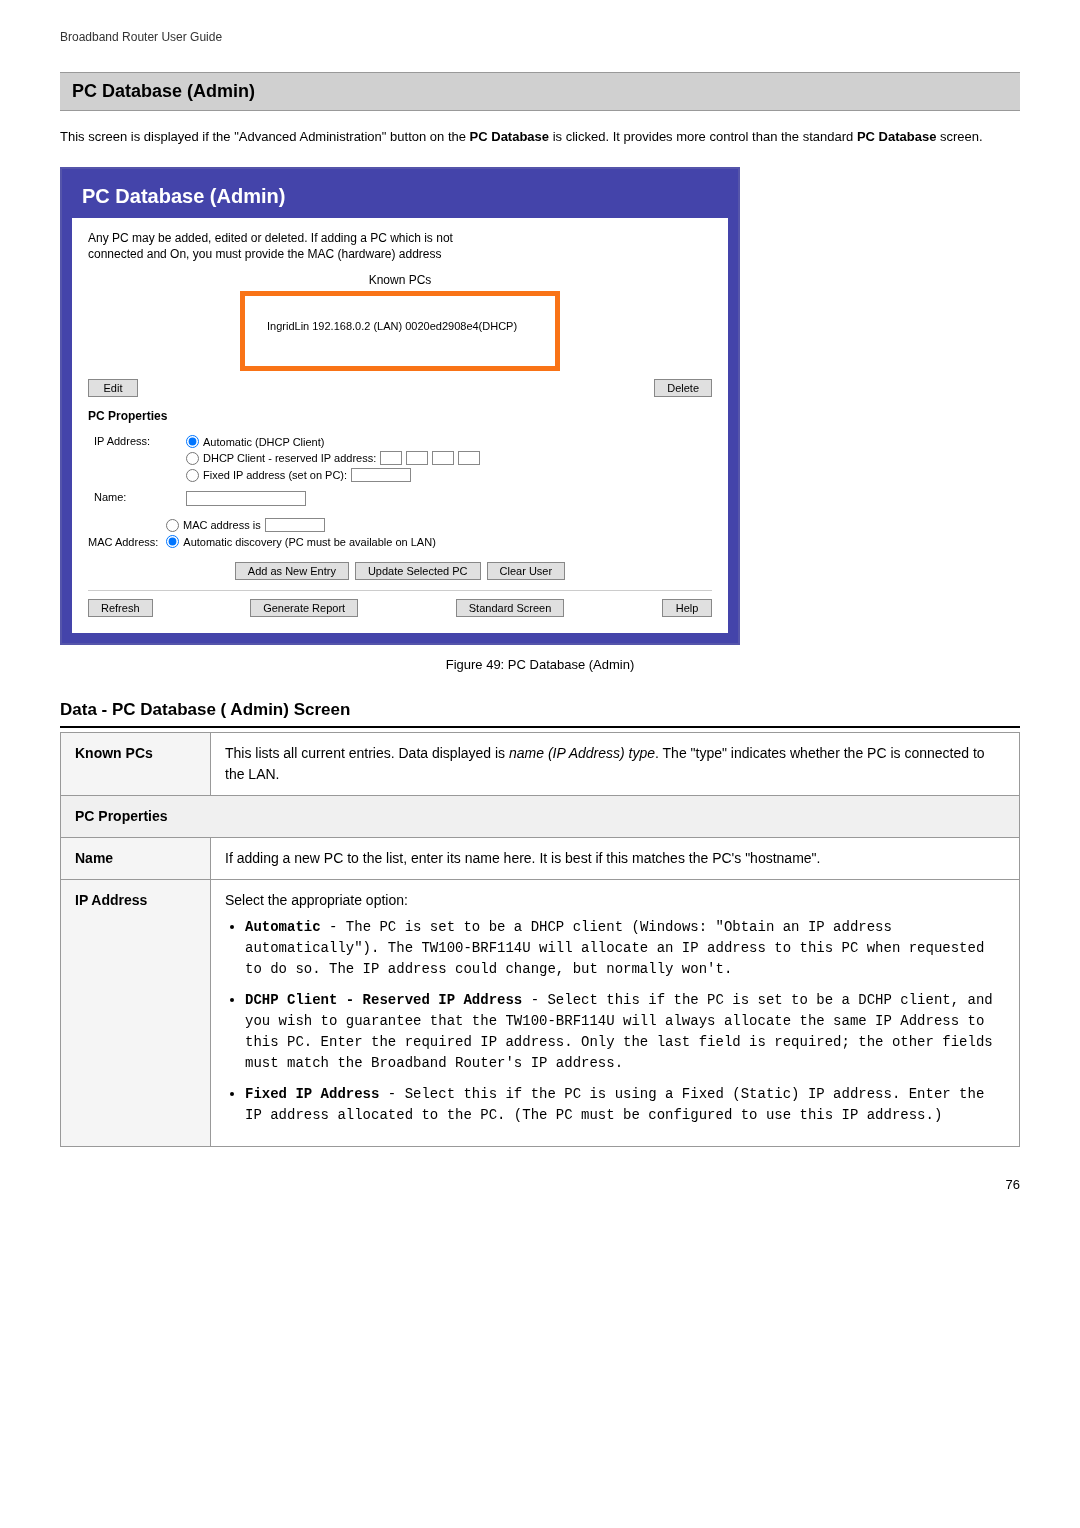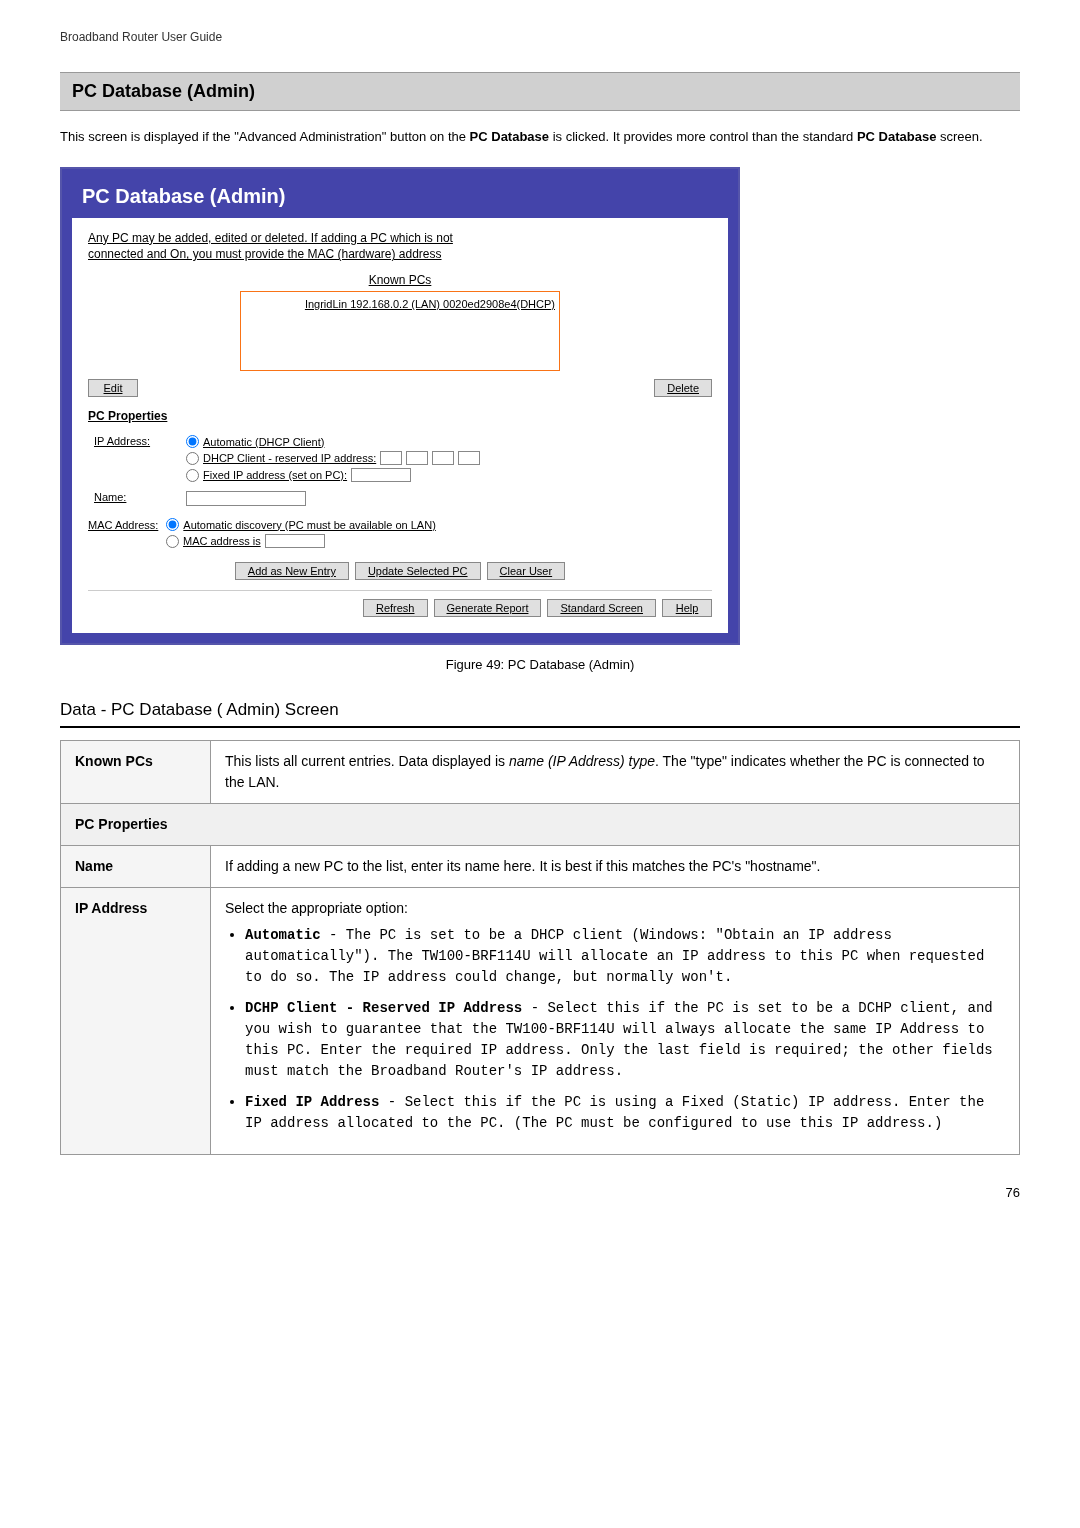--- a/index.html
+++ b/index.html
@@ -44,41 +44,39 @@
       padding: 6px 10px 10px 10px;
     }
     .screen-title-bar-text {
       font-size: 20px;
       font-weight: bold;
       color: #ffffff;
     }
     .screen-content {
       background: #ffffff;
       padding: 12px 16px;
-      text-decoration: underline;
     }
     .screen-intro-text {
       font-size: 12px;
       margin-bottom: 10px;
       line-height: 1.4;
     }
     .known-pcs-label {
       text-align: center;
       font-size: 12px;
       margin-bottom: 4px;
     }
     .known-pcs-list {
-      border: 1px solid #f97316;
+      border: 5px solid #f97316;
       height: 80px;
       width: 320px;
       margin: 0 auto;
       font-size: 11px;
-      padding: 4px;
+      padding: 22px;
       overflow: hidden;
-      text-align: right;
     }
     .known-pcs-list div {
       padding: 2px 0;
     }
     .edit-delete-row {
       display: flex;
       justify-content: space-between;
       gap: 6px;
       margin-top: 8px;
     }
@@ -137,21 +135,21 @@
     }
     .bottom-buttons {
       display: flex;
       justify-content: center;
       gap: 6px;
       margin-top: 14px;
       margin-bottom: 10px;
     }
     .nav-buttons {
       display: flex;
-      justify-content: flex-end;
+      justify-content: space-between;
       gap: 6px;
       padding: 8px 0 4px;
       border-top: 1px solid #ccc;
     }
     .figure-caption {
       text-align: center;
       font-size: 13px;
       margin-bottom: 28px;
       margin-top: 12px;
     }
@@ -187,22 +185,22 @@
       line-height: 1.5;
       font-family: Liberation Mono, monospace;
     }
     .page-number {
       text-align: right;
       font-size: 13px;
       margin-top: 20px;
     }
     .data-section-title {
       font-size: 17px;
-      font-weight: normal;
-      margin-bottom: 12px;
+      font-weight: bold;
+      margin-bottom: 4px;
       border-bottom: 2px solid #000;
       padding-bottom: 6px;
     }
     .name-input-field {
       display: inline-block;
       width: 120px;
       height: 15px;
       border: 1px solid #888;
       vertical-align: middle;
     }
@@ -272,29 +270,29 @@
       <tr>
         <td class="prop-label">Name:</td>
         <td>
           <span class="name-input-field"></span>
         </td>
       </tr>
     </tbody>
       </table>
 
     <div class="mac-section">
+      <div class="radio-row" style="margin-left: 78px;">
+        <input type="radio" name="mac_type" style="">
+        <span>MAC address is</span>
+        <span class="text-input-sm"></span>
+      </div>
       <div class="radio-row">
         <span style="margin-right:4px;">MAC Address:</span>
         <input type="radio" name="mac_type" checked="" style="">
         <span>Automatic discovery (PC must be available on LAN)</span>
-      </div>
-      <div class="radio-row" style="margin-left: 78px;">
-        <input type="radio" name="mac_type" style="">
-        <span>MAC address is</span>
-        <span class="text-input-sm"></span>
       </div>
     </div>
 
     <div class="bottom-buttons">
       <button class="small-btn">Add as New Entry</button>
       <button class="small-btn">Update Selected PC</button>
       <button class="small-btn">Clear User</button>
     </div>
 
     <div class="nav-buttons">

